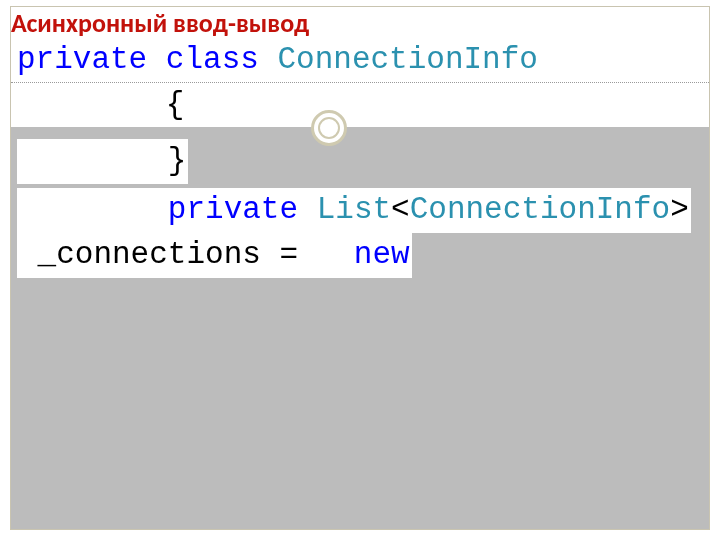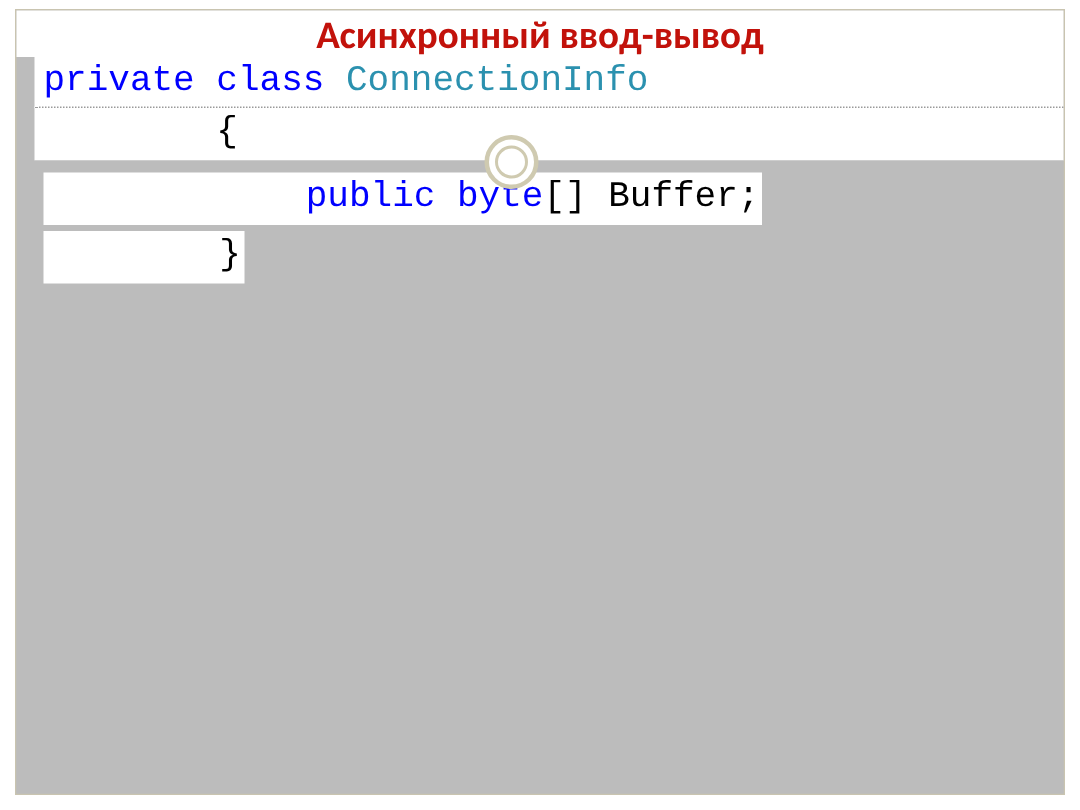--- a/index.html
+++ b/index.html
@@ -23,30 +23,28 @@
     height: 100%;
     box-sizing: border-box;
     background: #bcbcbc;
     display: flex;
     flex-direction: column;
   }
   .title {
     color: #c2120b;
     font-weight: 700;
     font-size: 26px;
-    text-align: center;
     background: #fff;
     padding: 2px 0 0 0;
     line-height: 1.1;
   }
   .code {
     font-family: "Consolas", "Courier New", monospace;
-    font-size: 24px;
+    font-size: 31px;
     line-height: 1.45;
-    margin-left: 12px;
   }
   .line {
     white-space: pre;
     padding: 0 6px 0 6px;
   }
   .line-white {
     background: #fff;
   }
   .line-gray {
     background: #bcbcbc;
@@ -107,29 +105,30 @@
 
       <div class="ring-wrap">
         <div class="ring"></div>
       </div>
 
       <div class="gap"></div>
 
 
       <div class="gap"></div>
 
-      <div class="line line-gray"><span class="wbox"><span>            </span><span class="kw">public</span><span> </span><span class="kw">byte</span><span class="plain">[] Buffer;</span></span></div>
 
       <div class="gap"></div>
 
       <div class="line line-gray"><span class="wbox"><span>        </span><span class="plain">}</span></span></div>
 
       <div class="gap"></div>
 
+      <div class="line line-gray"><span class="wbox"><span>        </span><span class="kw">private</span><span> </span><span class="type">List</span><span class="plain">&lt;</span><span class="type">ConnectionInfo</span><span class="plain">&gt;</span></span></div>
 
+      <div class="line line-gray"><span class="wbox"><span class="plain"> _connections =   </span><span class="kw">new</span></span></div>
 
 
     </div>
 
     <div style="flex:1; background:#bcbcbc;"></div>
 
   </div>
 </div>
 
 </body></html>

